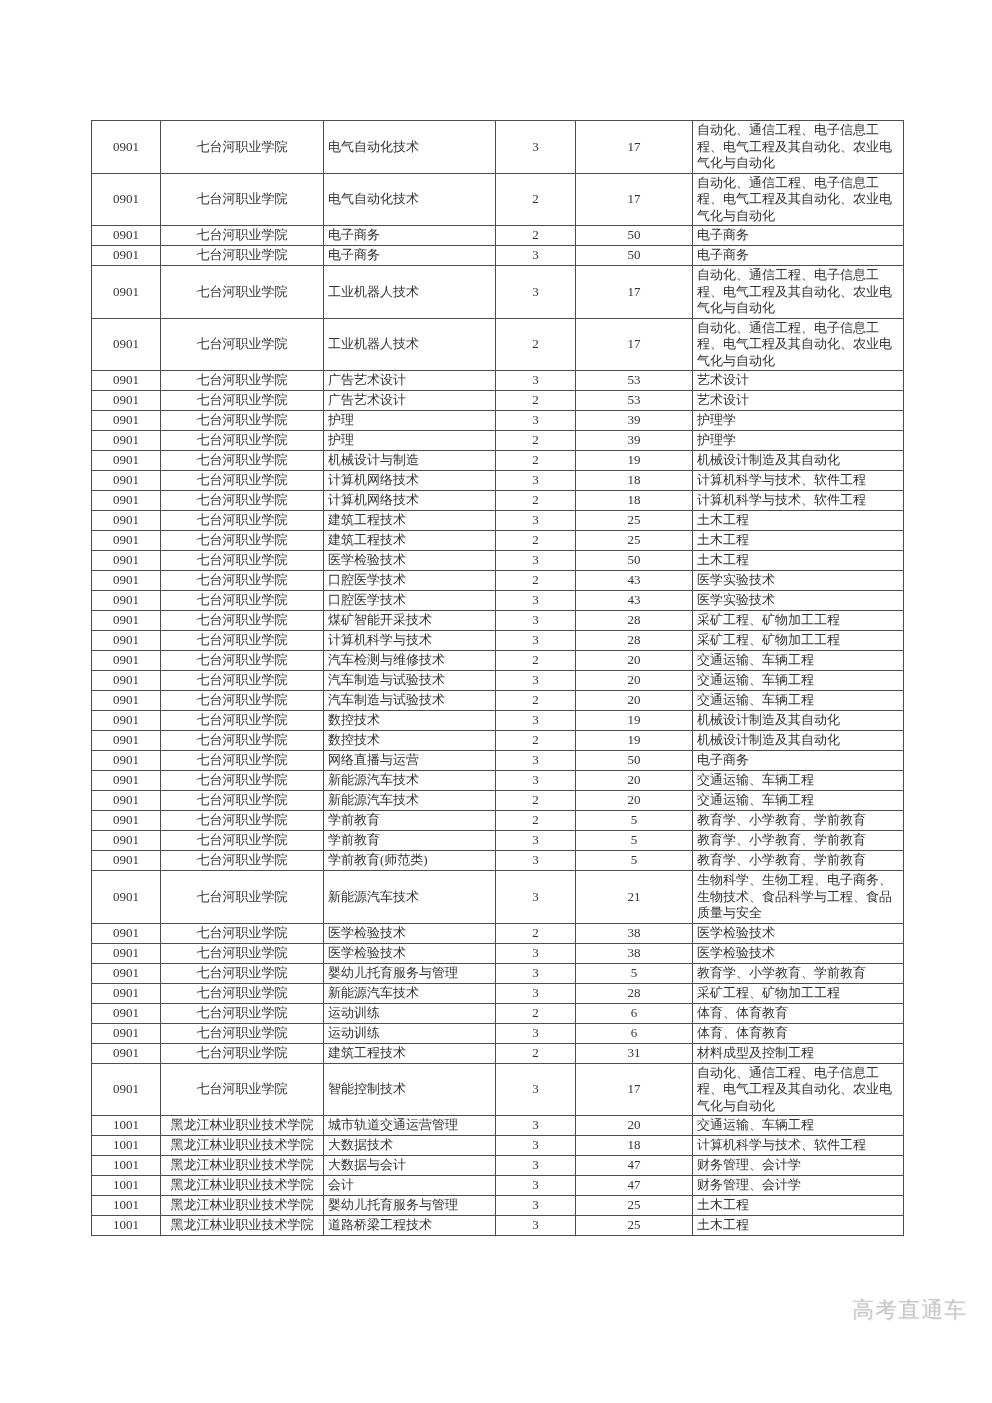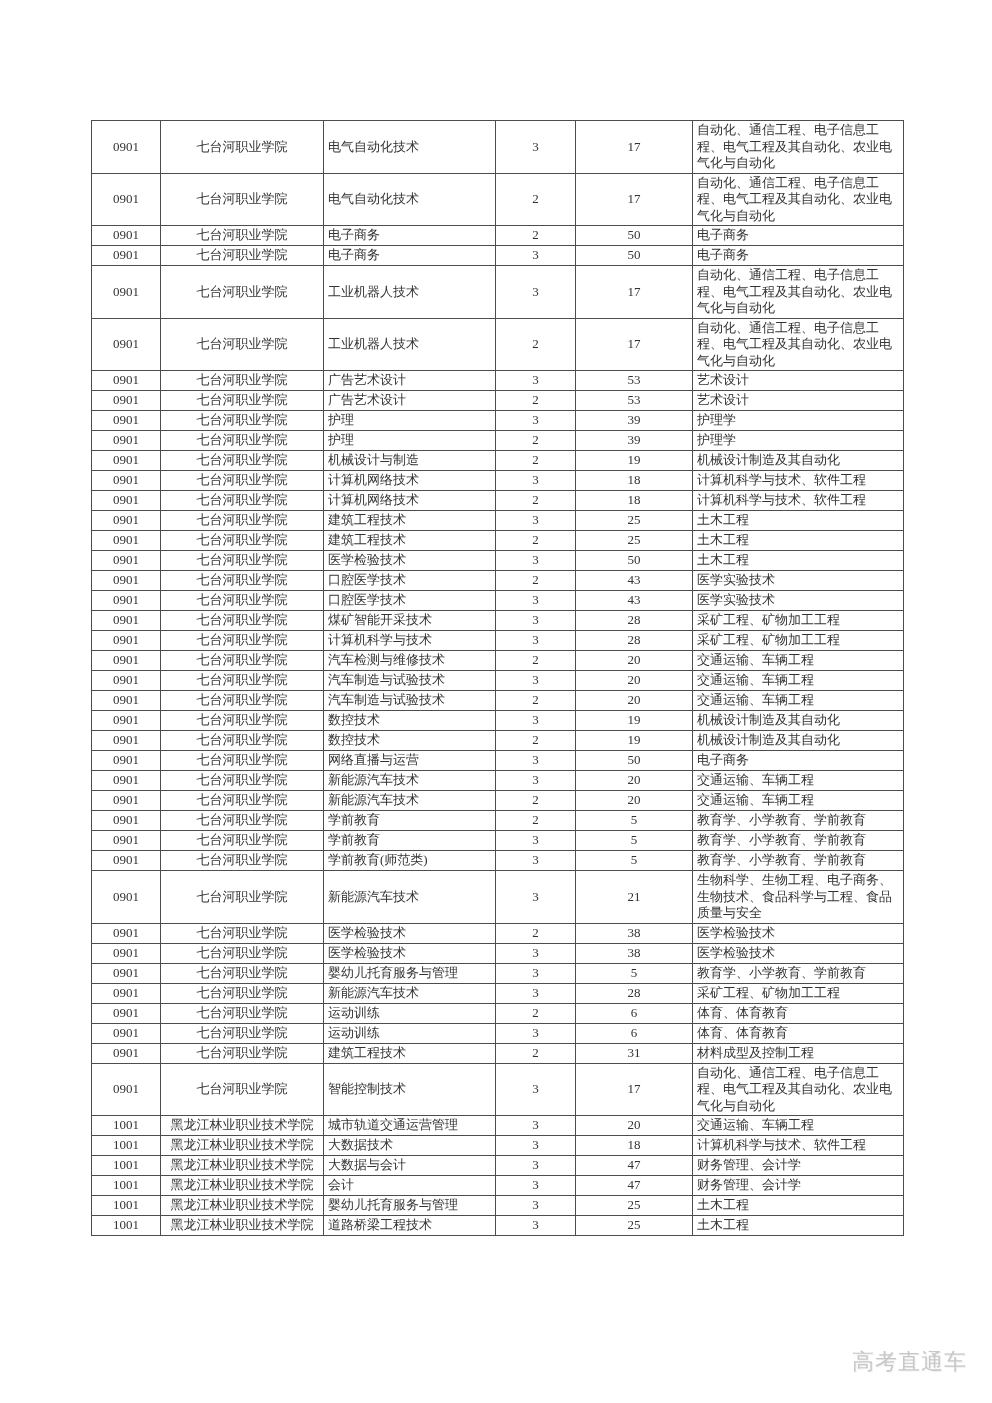--- a/index.html
+++ b/index.html
@@ -36,21 +36,21 @@
     overflow: hidden;
   }
   td.c-code, td.c-school, td.c-num {
     text-align: center;
   }
   td.c-major, td.c-related {
     text-align: left;
   }
   .watermark {
     position: absolute;
-    top: 1347px;
+    top: 1295px;
     right: 25px;
     font-size: 22px;
     letter-spacing: 1px;
     color: #c7c7c7;
     text-shadow: 1px 1px 0 #f1f1f1;
     font-family: Liberation Serif, serif;
   }
 </style>
 </head>
 <body>

